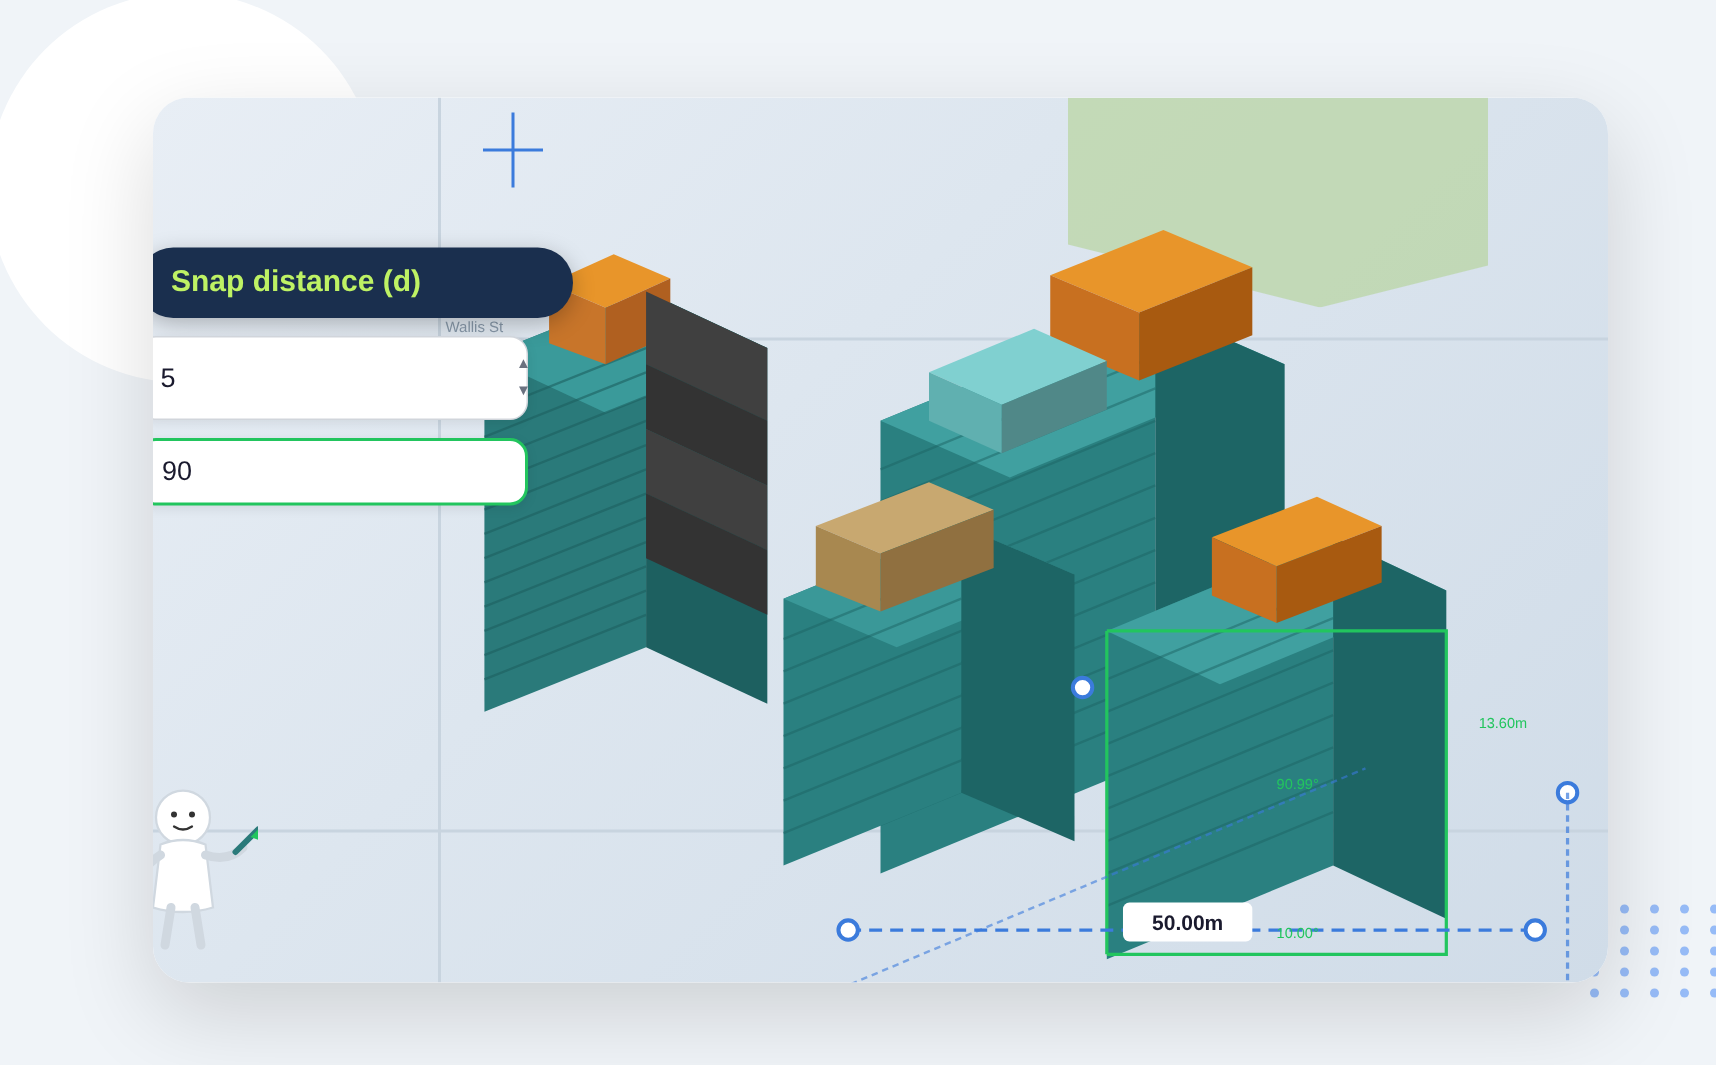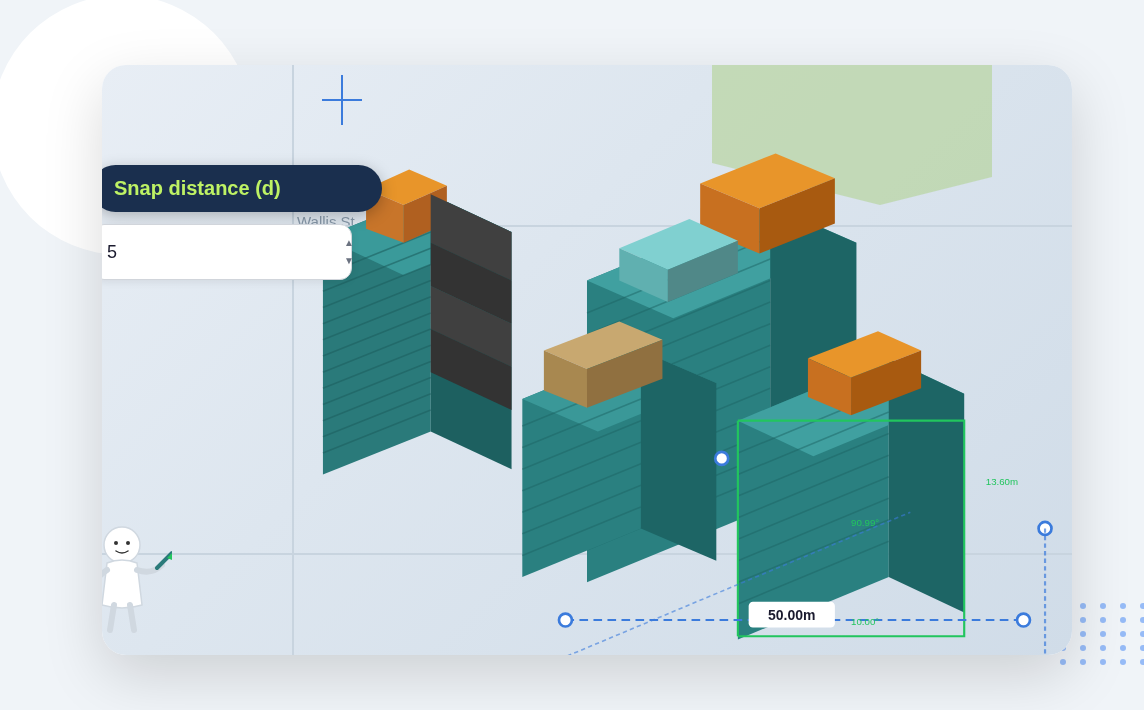--- a/index.html
+++ b/index.html
@@ -208,21 +208,21 @@
     }
 
     
     .buildings-svg {
       position: absolute;
       top: 0; left: 0; right: 0; bottom: 0;
     }
 
     .street-label {
       position: absolute;
-      font-size: 15px;
+      font-size: 10px;
       color: #8899aa;
       white-space: nowrap;
     }
   </style>
 </head>
 <body>
 
 <div class="scene-container">
 
   <div class="bg-circle"></div>
@@ -398,20 +398,23 @@
 
       <div class="control-input-wrap">
         <input class="control-input" type="text" value="5" readonly="" style="">
         <div class="stepper">
           <div class="stepper-btn">▲</div>
           <div class="stepper-btn">▼</div>
         </div>
       </div>
 
 
+      <div class="control-input-wrap focused">
+        <input class="control-input" type="text" value="90" readonly="" style="">
+      </div>
 
     </div>
 
     <div class="character">
       <svg width="100" height="120" viewBox="0 0 100 120" xmlns="http://www.w3.org/2000/svg">
 
         <circle cx="50" cy="30" r="18" fill="white" stroke="#d0d8e0" stroke-width="1.5"></circle>
 
         <path d="M35,48 Q50,42 65,48 L70,90 Q50,96 30,90 Z" fill="white" stroke="#d0d8e0" stroke-width="1.5"></path>
 

